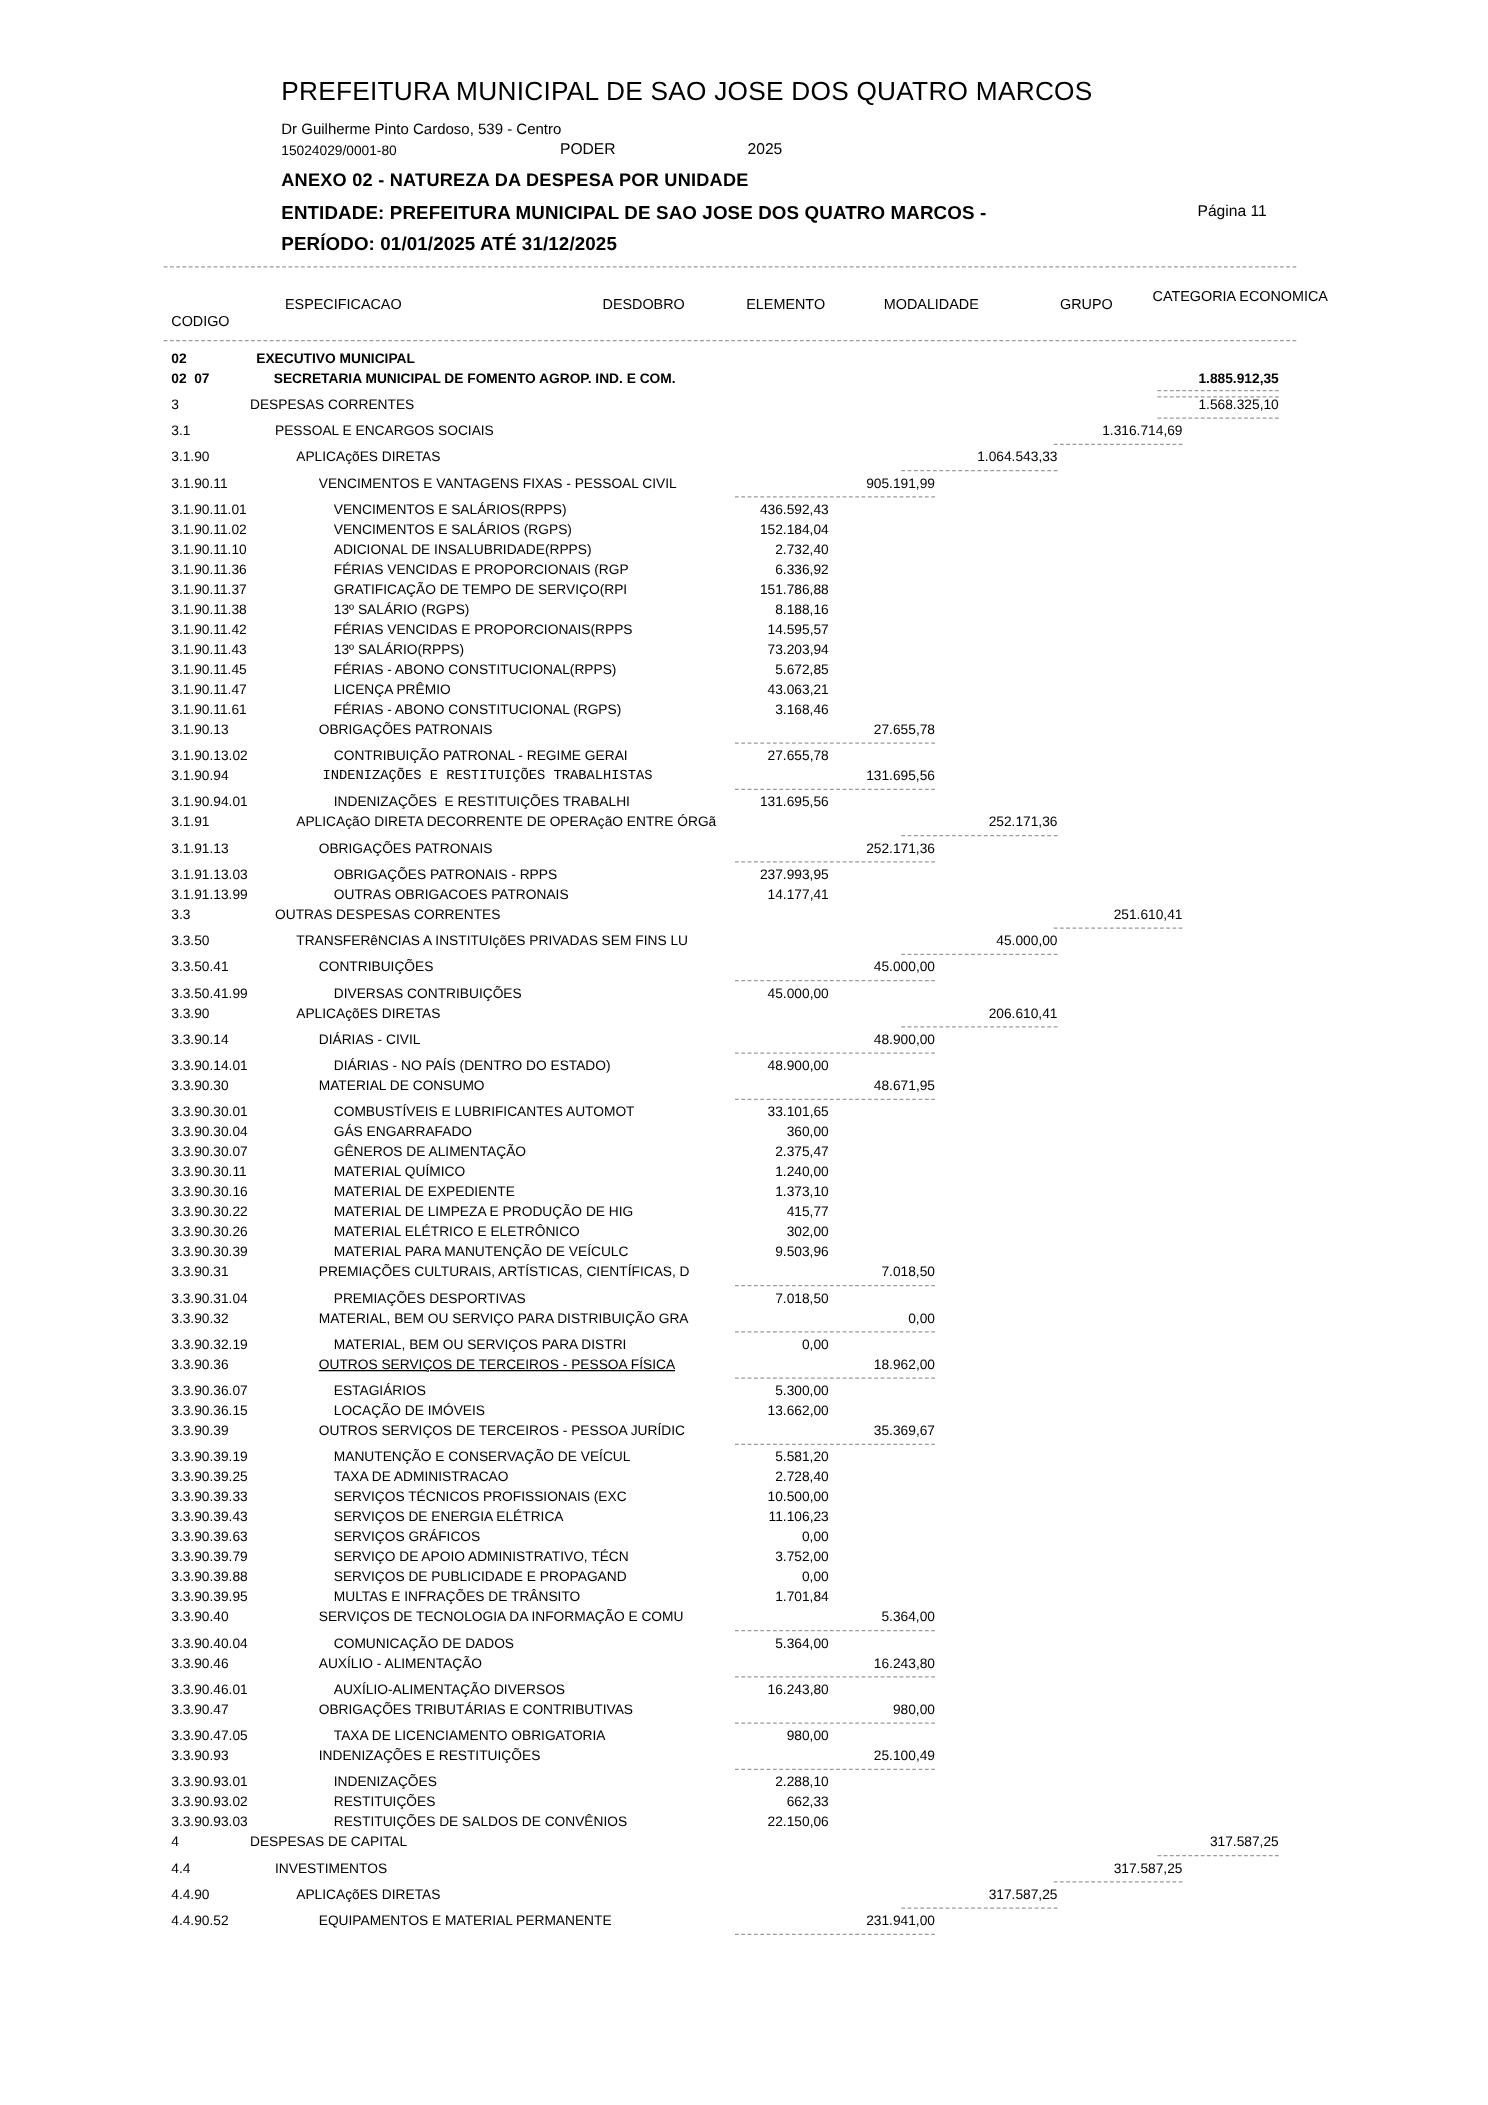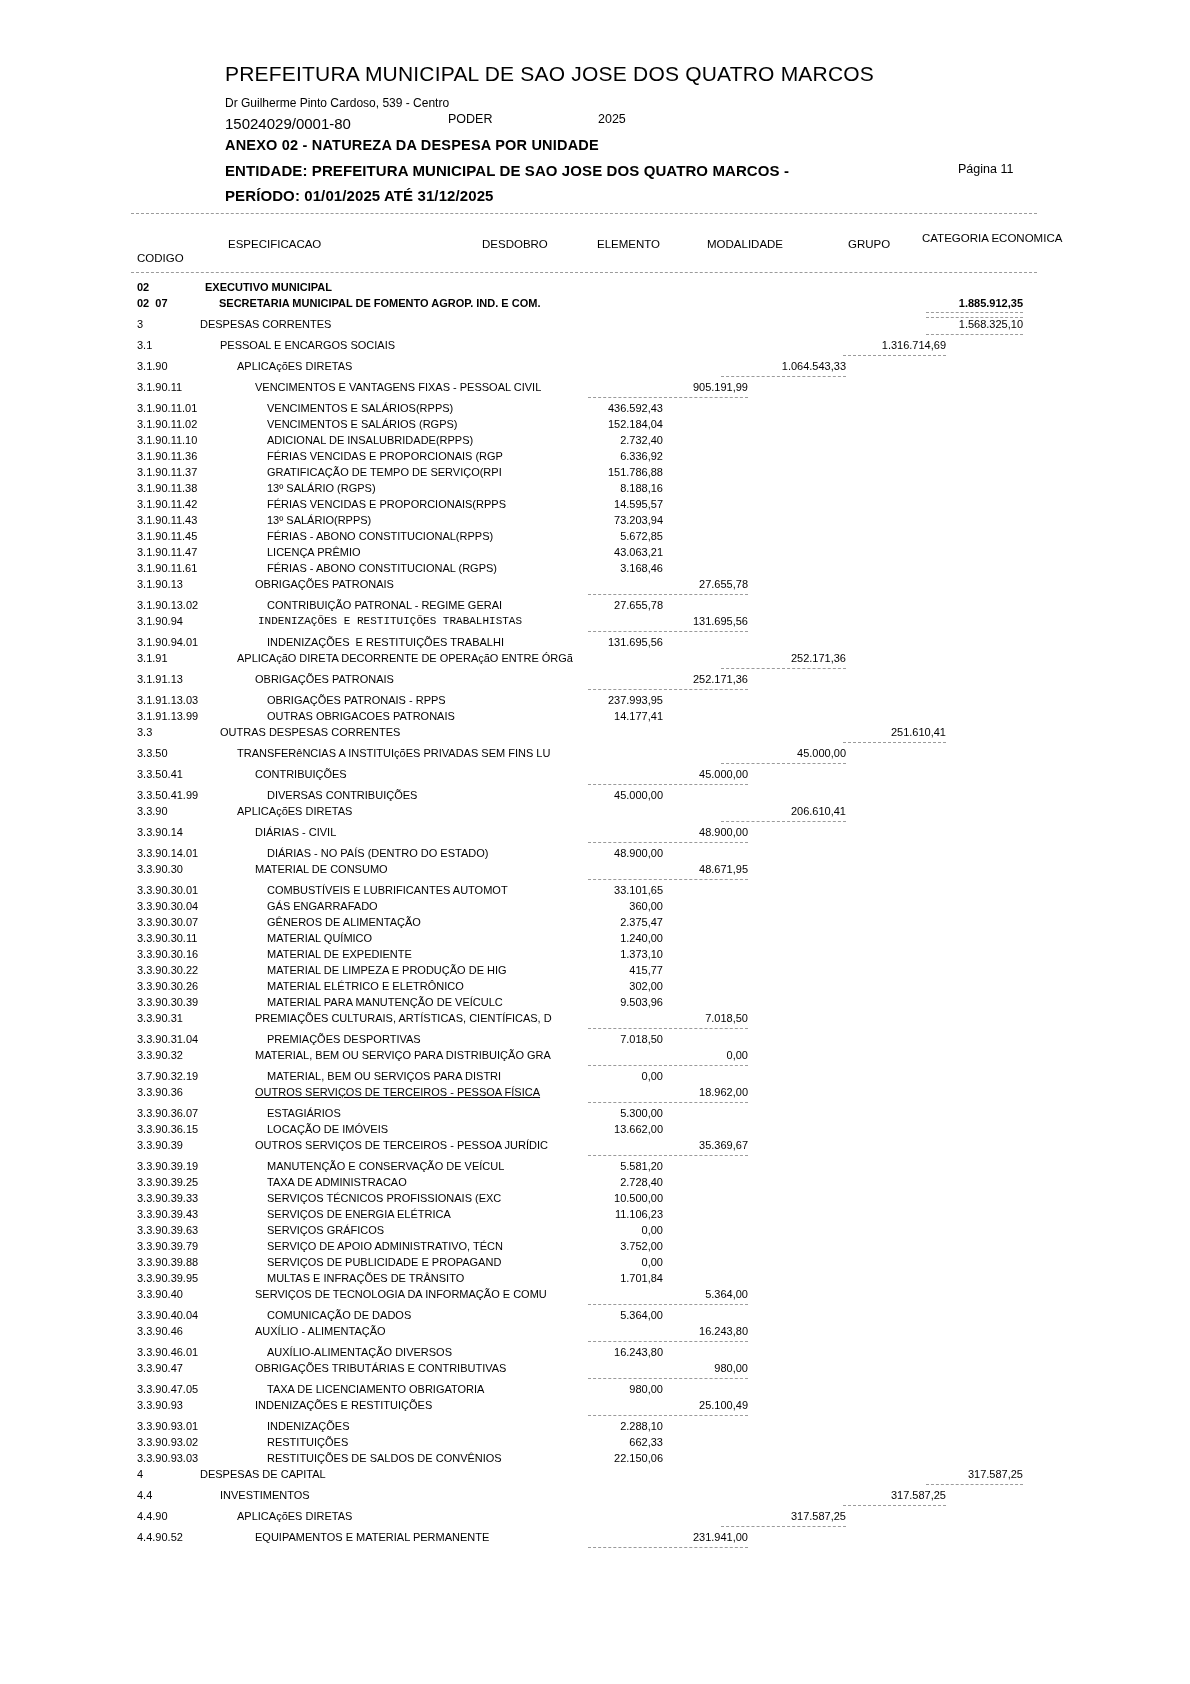--- a/index.html
+++ b/index.html
@@ -4,21 +4,21 @@
 <style>
   html,body{margin:0;padding:0;}
   body{
     width:1190px;height:1684px;background:#ffffff;position:relative;
     font-family:"Liberation Sans","DejaVu Sans",sans-serif;color:#000;
     -webkit-font-smoothing:antialiased;
   }
   .abs{position:absolute;white-space:nowrap;}
   .doc-title{left:225px;top:62px;font-size:21px;letter-spacing:.2px;}
   .doc-address{left:225px;top:96px;font-size:12px;}
-  .doc-cnpj{left:225px;top:115px;font-size:15px;}
+  .doc-cnpj{left:225px;top:115px;font-size:11px;}
   .doc-poder{left:448px;top:112px;font-size:12.5px;}
   .doc-year{left:598px;top:112px;font-size:12.5px;}
   .doc-annex{left:225px;top:137px;font-size:14.5px;font-weight:700;letter-spacing:.2px;}
   .doc-entity{left:225px;top:158px;width:600px;font-size:15px;font-weight:700;
     line-height:25px;white-space:normal;letter-spacing:.1px;}
   .doc-page{left:958px;top:162px;font-size:12.5px;}
   .hrule{position:absolute;left:131px;width:906px;border-top:1px dashed #9b9b9b;height:0;}
   .rule-top{top:213px;}
   .rule-colhead{top:272px;}
 
@@ -290,21 +290,21 @@
       <span class="code">3.3.90.31.04</span>
       <span class="spec" style="left: 137px;">PREMIAÇÕES DESPORTIVAS</span>
       <span class="v v-desdobro">7.018,50</span>
     </div>
     <div class="trow agg">
       <span class="code">3.3.90.32</span>
       <span class="spec" style="left: 125px;">MATERIAL, BEM OU SERVIÇO PARA DISTRIBUIÇÃO GRA</span>
       <span class="v v-elemento vr1">0,00</span>
     </div>
     <div class="trow">
-      <span class="code">3.7.90.32.19</span>
+      <span class="code">3.3.90.32.19</span>
       <span class="spec" style="left: 137px; text-align: center;">MATERIAL, BEM OU SERVIÇOS PARA DISTRI</span>
       <span class="v v-desdobro">0,00</span>
     </div>
     <div class="trow agg">
       <span class="code">3.3.90.36</span>
       <span class="spec" style="left: 125px; text-decoration: underline;">OUTROS SERVIÇOS DE TERCEIROS - PESSOA FÍSICA</span>
       <span class="v v-elemento vr1">18.962,00</span>
     </div>
     <div class="trow">
       <span class="code">3.3.90.36.07</span>

